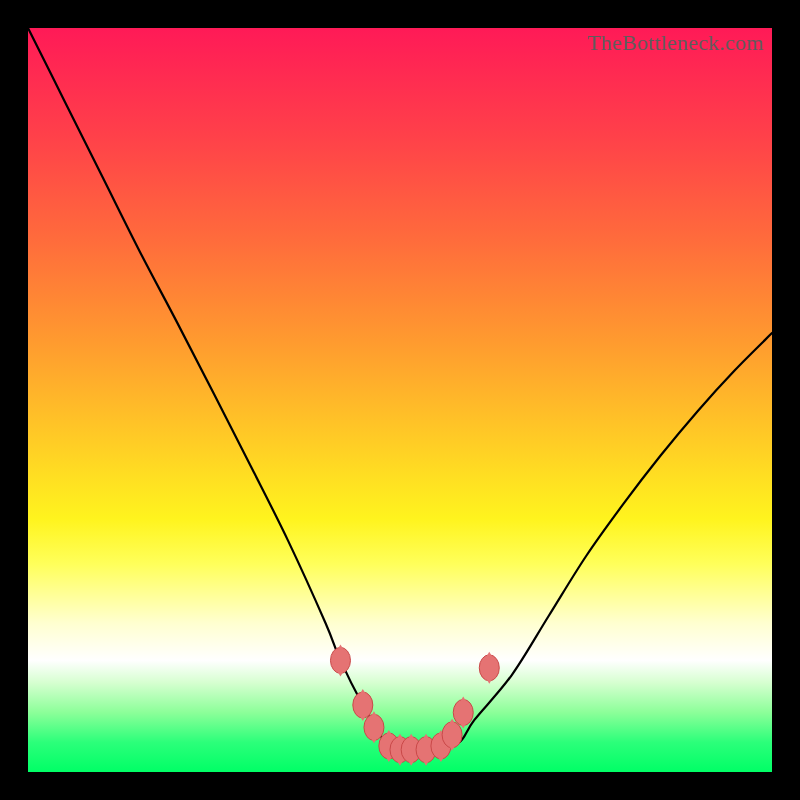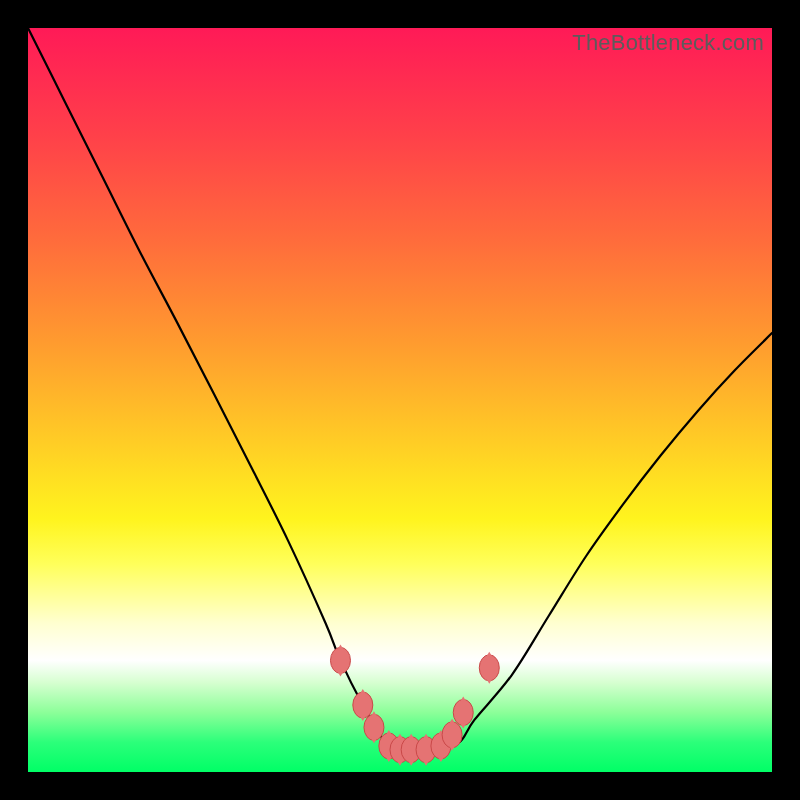--- a/index.html
+++ b/index.html
@@ -47,20 +47,21 @@
   }
   .attribution {
     position: absolute;
     top: 2px;
     right: 8px;
     color: #5c5c5c;
     font-size: 22px;
     font-weight: 500;
     letter-spacing: 0.2px;
     z-index: 10;
+    font-family: Liberation Serif, serif;
   }
 </style>
 </head>
 <body>
 
 <div class="frame">
   <div class="plot"></div>
 
   <div class="attribution">TheBottleneck.com</div>
 

